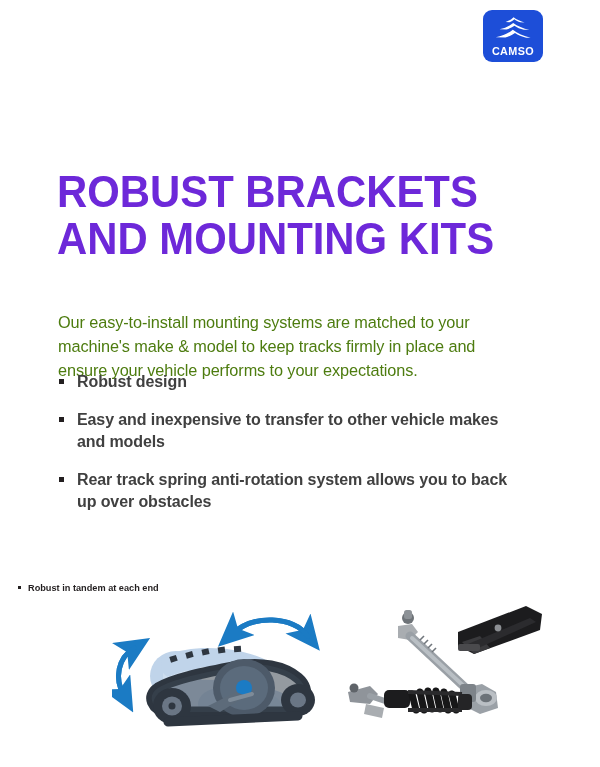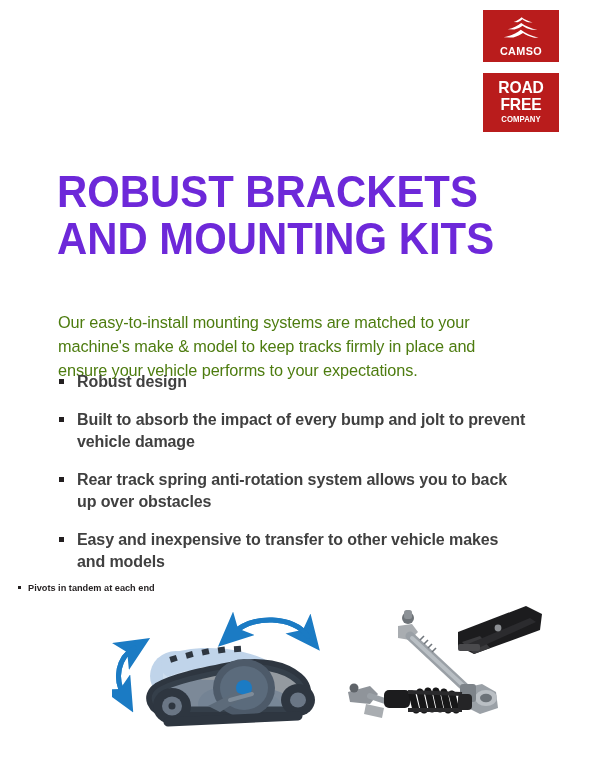--- a/index.html
+++ b/index.html
@@ -18,23 +18,24 @@
   }
 
   
   .logo-stack {
     position: absolute;
     top: 10px;
     left: 483px;
     width: 60px;
   }
   .logo-block {
-    background: #b91c1c;
-    width: 76px;
-    display: block;
+    background: #1d4ed8;
+    width: 60px;
+    display: block;
+    border-radius: 9px;
   }
   .logo-camso {
     height: 52px;
     position: relative;
   }
   .camso-mark {
     position: absolute;
     top: 6px;
     left: 50%;
     transform: translateX(-50%);
@@ -194,57 +195,51 @@
     <svg class="camso-mark" viewBox="0 0 36 24">
       <path d="M18.6 1.2 C16.4 3.4 13.6 5.0 10.6 6.0 L14.6 6.2 C16.4 5.4 18.0 4.4 19.4 3.2 C21.0 4.6 23.0 5.7 25.2 6.3 L29.6 6.4 C25.6 5.4 21.6 3.6 18.6 1.2 Z" fill="#ffffff"></path>
       <path d="M18.2 7.0 C14.6 10.0 9.8 12.2 4.6 13.3 L11.4 13.5 C14.6 12.6 17.3 11.3 19.5 9.7 C22.0 11.5 25.2 12.9 28.8 13.7 L34.4 13.8 C28.2 12.5 22.4 10.2 18.2 7.0 Z" fill="#ffffff"></path>
       <path d="M17.8 13.8 C13.6 17.3 7.6 19.9 0.8 21.3 L10.4 21.5 C14.2 20.4 17.4 18.9 20.0 17.0 C23.0 19.1 26.8 20.7 31.2 21.7 L35.6 21.8 C28.6 20.2 22.4 17.5 17.8 13.8 Z" fill="#ffffff"></path>
     </svg>
     <span class="camso-word">CAMSO</span>
   </div>
 
   <div class="logo-gap"></div>
 
-  <div class="logo-block logo-roadfree">
-    <span class="rf-line rf-road">ROAD</span>
-    <span class="rf-line rf-free">FREE</span>
-    <span class="rf-line rf-company">COMPANY</span>
-  </div>
 
 </div>
 
 <h1 class="headline">
   <span class="hl-line">ROBUST BRACKETS</span>
   <span class="hl-line">AND MOUNTING KITS</span>
 </h1>
 
 <p class="intro">Our easy-to-install mounting systems are matched to your machine's make &amp; model to keep tracks firmly in place and ensure your vehicle performs to your expectations.</p>
 
 <ul class="features">
   <li class="feature-item">
     <span class="feature-bullet"></span>
     <span>Robust design</span>
   </li>
   <li class="feature-item">
     <span class="feature-bullet"></span>
-    <span>Built to absorb the impact of every bump and jolt to prevent vehicle damage</span>
+  </li>
+  <li class="feature-item">
+    <span class="feature-bullet"></span>
+    <span>Easy and inexpensive to transfer to other vehicle makes and models</span>
   </li>
   <li class="feature-item">
     <span class="feature-bullet"></span>
     <span>Rear track spring anti-rotation system allows you to back up over obstacles</span>
   </li>
-  <li class="feature-item">
-    <span class="feature-bullet"></span>
-    <span>Easy and inexpensive to transfer to other vehicle makes and models</span>
-  </li>
 </ul>
 
 <div class="footnote">
   <span class="footnote-bullet"></span>
-  <span>Pivots in tandem at each end</span>
+  <span>Robust in tandem at each end</span>
 </div>
 
 <div class="imagery">
 
   <svg class="illus-track" viewBox="0 0 232 132">
     <defs>
       <marker id="ahL" markerWidth="7" markerHeight="7" refX="3.2" refY="3.2" orient="auto">
         <path d="M0,0 L7,3.2 L0,6.4 L1.6,3.2 Z" fill="#1b7bc4"></path>
       </marker>
     </defs>

